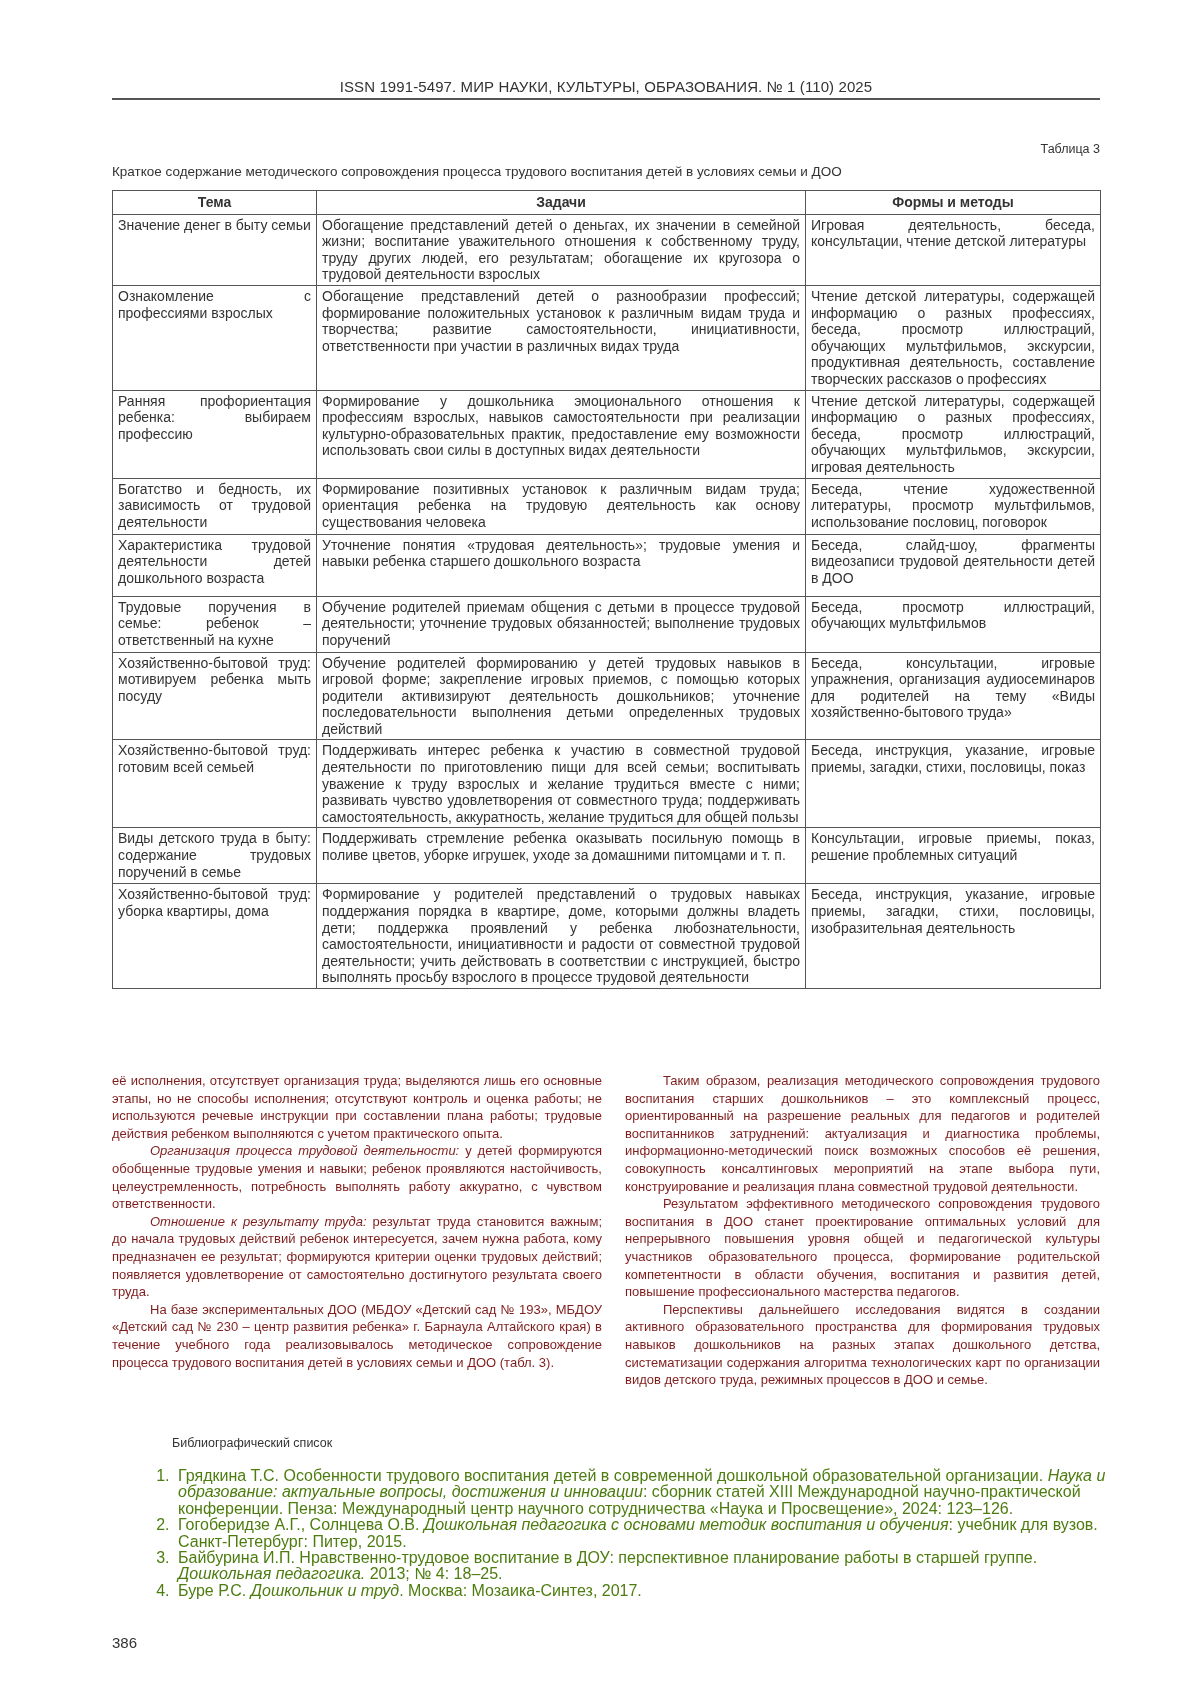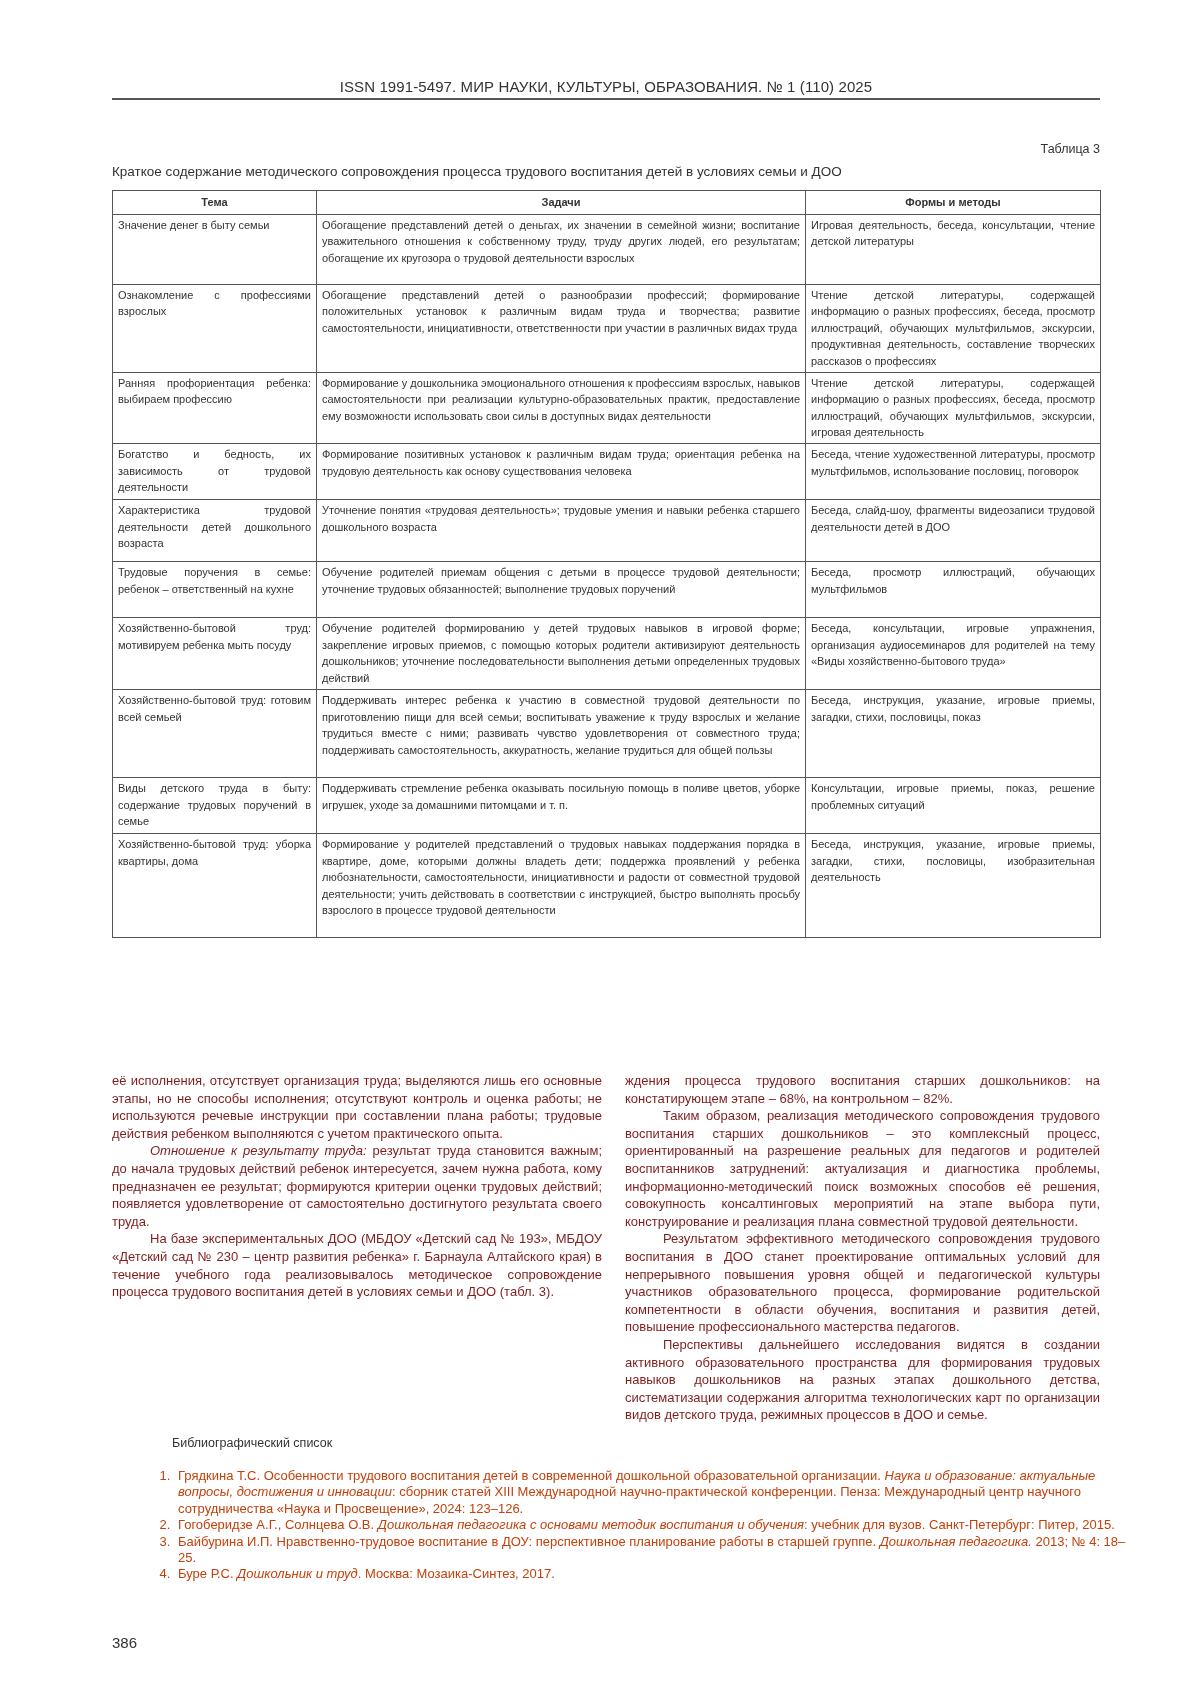--- a/index.html
+++ b/index.html
@@ -1,33 +1,33 @@
 <!DOCTYPE html>
 <html><head>
 <meta charset="utf-8">
 <style>
   html, body { margin: 0; padding: 0; background: #ffffff; }
   body { width: 1200px; height: 1697px; position: relative; font-family: "Liberation Sans", sans-serif; color: #2b2b2b; overflow: hidden; }
   .running-head { position: absolute; left: 112px; top: 78px; width: 988px; text-align: center; font-size: 15px; letter-spacing: 0.1px; color: #333; }
   .head-rule { position: absolute; left: 112px; top: 98px; width: 988px; height: 2px; background: #555; }
   .table-label { position: absolute; right: 100px; top: 142px; font-size: 12.5px; color: #333; }
   .table-caption { position: absolute; left: 112px; top: 164px; width: 988px; text-align: left; font-size: 13.5px; color: #333; }
-  table.main { position: absolute; left: 112px; top: 190px; width: 988px; border-collapse: collapse; table-layout: fixed; font-size: 11px; line-height: 16.6px; color: #333; }
+  table.main { position: absolute; left: 112px; top: 190px; width: 988px; border-collapse: collapse; table-layout: fixed; font-size: 14px; line-height: 16.6px; color: #333; }
   table.main th, table.main td { border: 1.4px solid #555; vertical-align: top; padding: 2px 5px 2px 5px; }
   table.main th { font-weight: bold; text-align: center; padding: 3px 5px; }
   table.main td { text-align: justify; }
   col.c1 { width: 204px; } col.c2 { width: 489px; } col.c3 { width: 295px; }
   .body-col { position: absolute; top: 1072px; width: 490px; font-size: 13px; line-height: 17.6px; text-align: justify; color: #7f1d1d; }
   .body-col.left { left: 112px; }
   .body-col.right { left: 625px; width: 475px; }
   .body-col p { margin: 0; }
   .body-col p.indent { text-indent: 38px; }
   .body-col em { font-style: italic; }
   .refs-title { position: absolute; left: 148px; top: 1436px; font-size: 12.5px; color: #333; margin-left: 24px; }
-  ol.refs { position: absolute; left: 148px; top: 1468px; width: 952px; margin: 0; padding: 0 0 0 26px; font-size: 13px; line-height: 16.4px; color: #c2410c; }
+  ol.refs { position: absolute; left: 148px; top: 1468px; width: 952px; margin: 0; padding: 0 0 0 26px; font-size: 16px; line-height: 16.4px; color: #4d7c0f; }
   ol.refs li { padding-left: 4px; }
   ol.refs em { font-style: italic; }
   .page-number { position: absolute; left: 112px; top: 1634px; font-size: 15px; color: #333; }
 </style>
 </head>
 <body>
 
 <div class="running-head">ISSN 1991-5497. МИР НАУКИ, КУЛЬТУРЫ, ОБРАЗОВАНИЯ.  № 1 (110) 2025</div>
 <div class="head-rule"></div>
 
@@ -96,26 +96,26 @@
     <tr style="height:104px">
       <td>Хозяйственно-бытовой труд: уборка квартиры, дома</td>
       <td>Формирование у родителей представлений о трудовых навыках поддержания порядка в квартире, доме, которыми должны владеть дети; поддержка проявлений у ребенка любознательности, самостоятельности, инициативности и радости от совместной трудовой деятельности; учить действовать в соответствии с инструкцией, быстро выполнять просьбу взрослого в процессе трудовой деятельности</td>
       <td>Беседа, инструкция, указание, игровые приемы, загадки, стихи, пословицы, изобразительная деятельность</td>
     </tr>
   </tbody>
 </table>
 
 <div class="body-col left">
   <p><span>её исполнения, отсутствует организация труда; выделяются лишь его основные этапы, но не способы исполнения; отсутствуют контроль и оценка работы; не используются речевые инструкции при составлении плана работы; трудовые действия ребенком выполняются с учетом практического опыта.</span></p>
+  <p class="indent"><em>Организация процесса трудовой деятельности:</em><span> у детей формируются обобщенные трудовые умения и навыки; ребенок проявляются настойчивость, целеустремленность, потребность выполнять работу аккуратно, с чувством ответственности.</span></p>
   <p class="indent"><em>Отношение к результату труда:</em><span> результат труда становится важным; до начала трудовых действий ребенок интересуется, зачем нужна работа, кому предназначен ее результат; формируются критерии оценки трудовых действий; появляется удовлетворение от самостоятельно достигнутого результата своего труда.</span></p>
   <p class="indent"><span>На базе экспериментальных ДОО (МБДОУ «Детский сад № 193», МБДОУ «Детский сад № 230 – центр развития ребенка» г. Барнаула Алтайского края) в течение учебного года реализовывалось методическое сопровождение процесса трудового воспитания детей в условиях семьи и ДОО (табл. 3).</span></p>
 </div>
 
 <div class="body-col right">
-  <p>ждения процесса трудового воспитания старших дошкольников: на констатирующем этапе – 68%, на контрольном – 82%.</p>
   <p class="indent">Таким образом, реализация методического сопровождения трудового воспитания старших дошкольников – это комплексный процесс, ориентированный на разрешение реальных для педагогов и родителей воспитанников затруднений: актуализация и диагностика проблемы, информационно-методический поиск возможных способов её решения, совокупность консалтинговых мероприятий на этапе выбора пути, конструирование и реализация плана совместной трудовой деятельности.</p>
   <p class="indent">Результатом эффективного методического сопровождения трудового воспитания в ДОО станет проектирование оптимальных условий для непрерывного повышения уровня общей и педагогической культуры участников образовательного процесса, формирование родительской компетентности в области обучения, воспитания и развития детей, повышение профессионального мастерства педагогов.</p>
   <p class="indent">Перспективы дальнейшего исследования видятся в создании активного образовательного пространства для формирования трудовых навыков дошкольников на разных этапах дошкольного детства, систематизации содержания алгоритма технологических карт по организации видов детского труда, режимных процессов в ДОО и семье.</p>
 </div>
 
 <div class="refs-title">Библиографический список</div>
 <ol class="refs">
   <li><span>Грядкина Т.С. Особенности трудового воспитания детей в современной дошкольной образовательной организации. </span><em>Наука и образование: актуальные вопросы, достижения и инновации</em><span>: сборник статей XIII Международной научно-практической конференции. Пенза: Международный центр научного сотрудничества «Наука и Просвещение», 2024: 123–126.</span></li>
   <li><span>Гогоберидзе А.Г., Солнцева О.В. </span><em>Дошкольная педагогика с основами методик воспитания и обучения</em><span>: учебник для вузов. Санкт-Петербург: Питер, 2015.</span></li>
   <li><span>Байбурина И.П. Нравственно-трудовое воспитание в ДОУ: перспективное планирование работы в старшей группе. </span><em>Дошкольная педагогика.</em><span> 2013; № 4: 18–25.</span></li>

